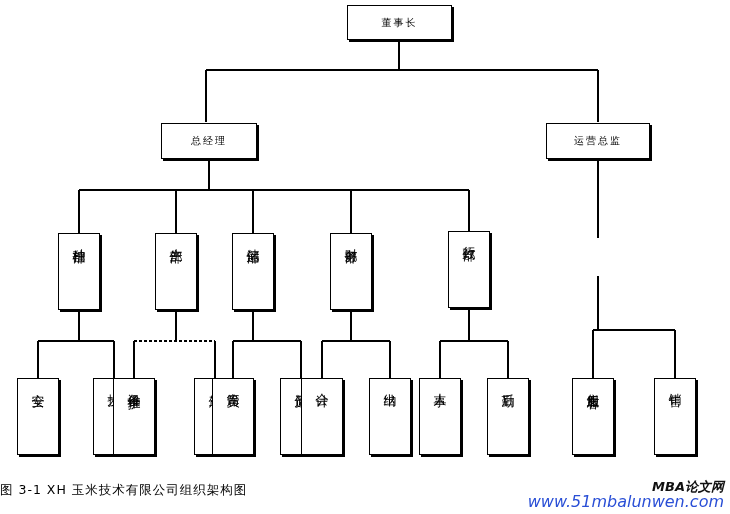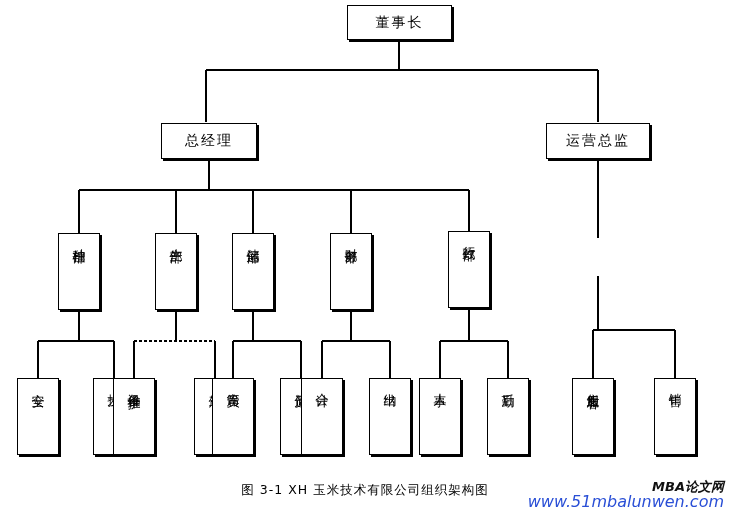--- a/index.html
+++ b/index.html
@@ -24,34 +24,33 @@
     justify-content:center;
     color:#000000;
     font-size:13px;
     line-height:1.12;
     z-index:2;
   }
   .box.h{ align-items:center; }
   .box.h .txt{
     writing-mode:horizontal-tb;
     letter-spacing:2px;
-    font-size:14px;
+    font-size:10px;
   }
   .box.v .txt{
     writing-mode:vertical-rl;
     text-orientation:upright;
     letter-spacing:1px;
     margin-top:4px;
     font-size:13px;
     line-height:1;
   }
   .caption{
     position:absolute;
     left:0;right:0;
-    text-align:center;
     font-size:12.5px;
     color:#000000;
     letter-spacing:1px;
     z-index:3;
   }
   .watermark{
     position:absolute;
     right:6px;
     text-align:right;
     z-index:4;

